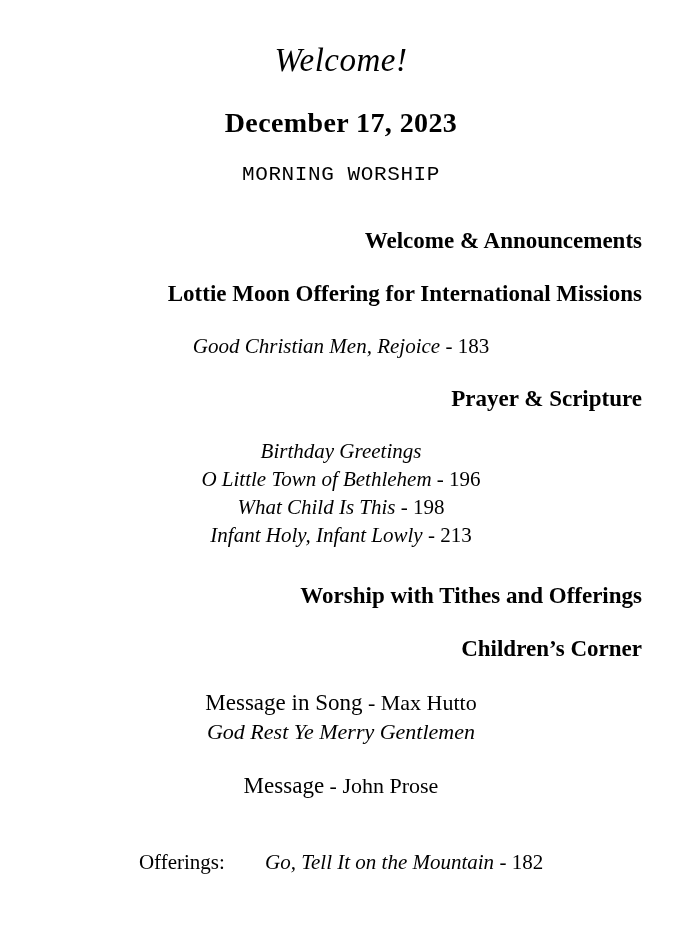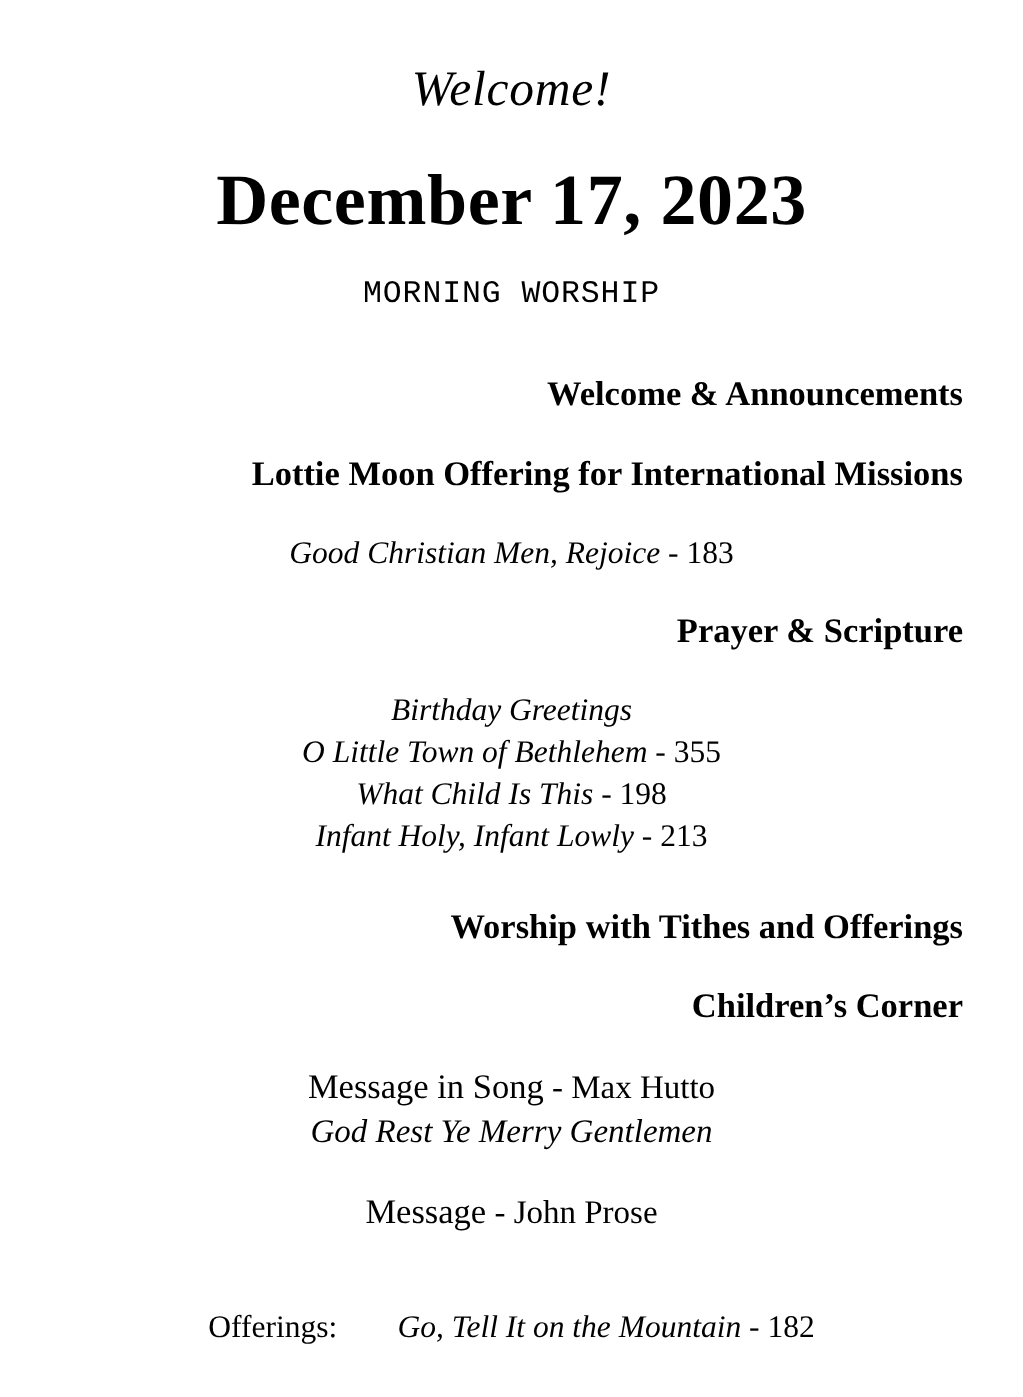--- a/index.html
+++ b/index.html
@@ -26,21 +26,21 @@
     font-family: "Liberation Serif", serif;
     font-style: italic;
     font-size: 33px;
     line-height: 1.1;
     margin-top: 20px;
     letter-spacing: 0.5px;
   }
   .date {
     font-family: "Liberation Serif", serif;
     font-weight: bold;
-    font-size: 48px;
+    font-size: 28px;
     line-height: 1.1;
     margin-top: 30px;
     letter-spacing: 0.4px;
   }
   .service-name {
     font-family: Liberation Mono, monospace;
     font-size: 21px;
     line-height: 1.1;
     margin-top: 24px;
     letter-spacing: 0.6px;
@@ -120,21 +120,21 @@
 
     <div class="heading">Prayer &amp; Scripture</div>
 
     <div class="gap-md"></div>
 
     <div class="hymn-list">
       <div class="hymn">
         <span>Birthday Greetings</span>
       </div>
       <div class="hymn">
-        <span>O Little Town of Bethlehem</span><span class="num"> - </span><span class="num">355</span>
+        <span>O Little Town of Bethlehem</span><span class="num"> - </span><span class="num">196</span>
       </div>
       <div class="hymn">
         <span>What Child Is This</span><span class="num"> - </span><span class="num">198</span>
       </div>
       <div class="hymn">
         <span>Infant Holy, Infant Lowly</span><span class="num"> - </span><span class="num">213</span>
       </div>
     </div>
 
     <div class="gap-lg"></div>

